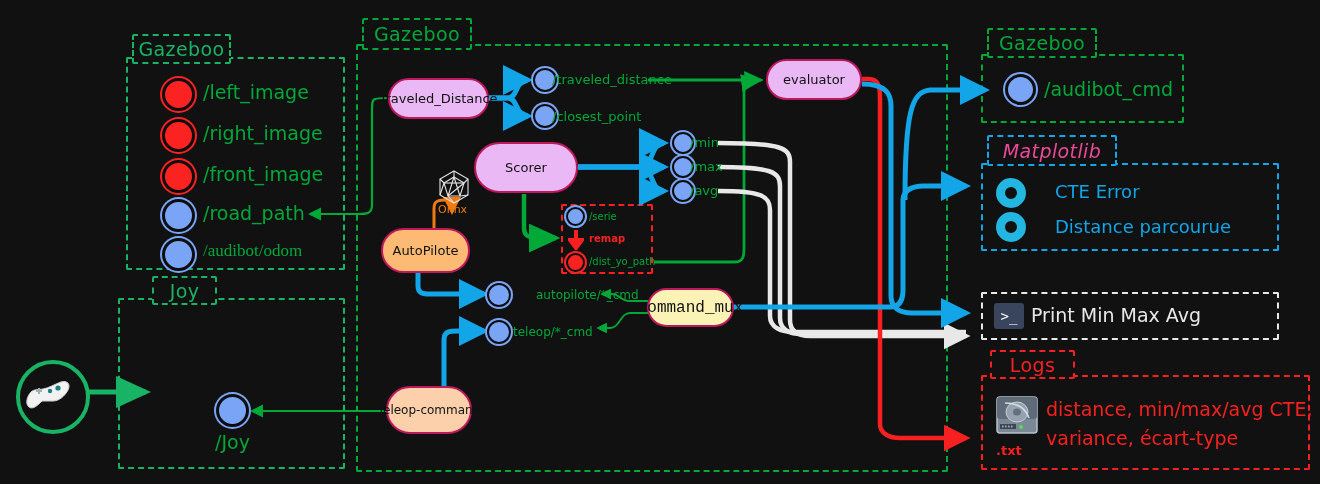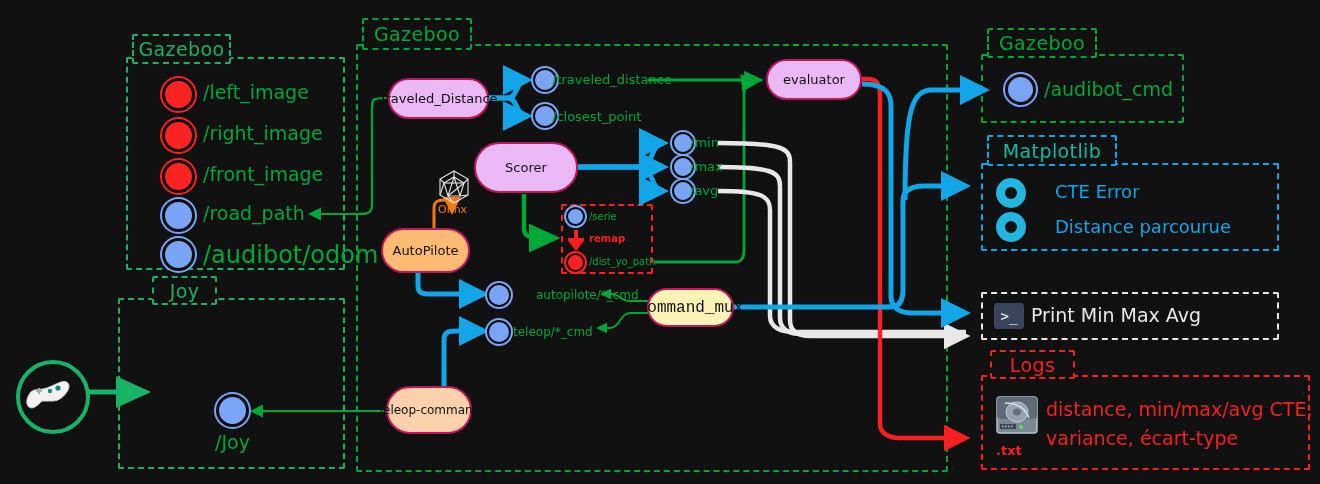--- a/index.html
+++ b/index.html
@@ -116,21 +116,21 @@
     <span style="color:#00a838;">Gazeboo</span>
   </div>
 
   <div class="grp" style="left:981px;top:54px;width:203px;height:69px;border-color:#00a838;"></div>
   <div class="grplabel" style="left:987px;top:28px;width:110px;height:30px;border-color:#00a838;">
     <span style="color:#00a838;">Gazeboo</span>
   </div>
 
   <div class="grp" style="left:981px;top:163px;width:298px;height:88px;border-color:#12a5e8;"></div>
   <div class="grplabel" style="left:987px;top:135px;width:130px;height:31px;border-color:#12a5e8;">
-    <span style="color:#14b8a6;">Matplotlib</span>
+    <span style="color:#ec4899;font-style:italic;">Matplotlib</span>
   </div>
 
   <div class="grp" style="left:981px;top:292px;width:298px;height:48px;border-color:#e8e8e8;"></div>
 
   <div class="grp" style="left:981px;top:375px;width:329px;height:95px;border-color:#f62020;"></div>
   <div class="grplabel" style="left:990px;top:350px;width:85px;height:29px;border-color:#f62020;">
     <span style="color:#f62020;">Logs</span>
   </div>
 
   <div class="topic" style="left:162px;top:78px;width:33px;height:33px;background:#fb2222;border:3px solid #0d0d0d;box-shadow:0 0 0 2px #fb2222;"></div>
@@ -139,21 +139,21 @@
   <div class="topic" style="left:162px;top:119px;width:33px;height:33px;background:#fb2222;border:3px solid #0d0d0d;box-shadow:0 0 0 2px #fb2222;"></div>
   <div class="tlabel" style="left:203px;top:122px;color:#00a838;font-size:19px;">/right_image</div>
 
   <div class="topic" style="left:162px;top:160px;width:33px;height:33px;background:#fb2222;border:3px solid #0d0d0d;box-shadow:0 0 0 2px #fb2222;"></div>
   <div class="tlabel" style="left:203px;top:163px;color:#00a838;font-size:19px;">/front_image</div>
 
   <div class="topic" style="left:162px;top:199px;width:33px;height:33px;background:#7aa4f5;border:3px solid #0d0d0d;box-shadow:0 0 0 2px #7aa4f5;"></div>
   <div class="tlabel" style="left:203px;top:202px;color:#00a838;font-size:19px;">/road_path</div>
 
   <div class="topic" style="left:162px;top:238px;width:33px;height:33px;background:#7aa4f5;border:3px solid #0d0d0d;box-shadow:0 0 0 2px #7aa4f5;"></div>
-  <div class="tlabel" style="left:203px;top:241px;color:#00a838;font-size:24px;">/audibot/odom</div>
+  <div class="tlabel" style="left:203px;top:241px;color:#00a838;font-size:17px;font-family:Liberation Serif, serif;">/audibot/odom</div>
 
   <div style="position:absolute;left:16px;top:360px;width:66px;height:66px;border:4px solid #18b364;border-radius:50%;z-index:5;">
     <svg width="58" height="58" viewBox="0 0 58 58" style="position:absolute;left:0;top:0;">
       <g transform="translate(5,16)">
         <path d="M6,12 C2,16 0,24 4,27 C8,30 13,25 17,21 L28,21 C34,21 40,16 43,10 C46,4 42,0 36,2 C30,4 24,8 18,9 C13,10 9,9 6,12 Z" fill="#f2f2f2" stroke="#cfcfcf" stroke-width="1"></path>
         <circle cx="33" cy="8" r="2.6" fill="#1d7d86"></circle>
         <circle cx="25" cy="11" r="2.2" fill="#1d7d86"></circle>
         <rect x="11" y="10" width="6" height="2" fill="#9fb0b3"></rect>
         <rect x="13" y="8" width="2" height="6" fill="#9fb0b3"></rect>
       </g>

